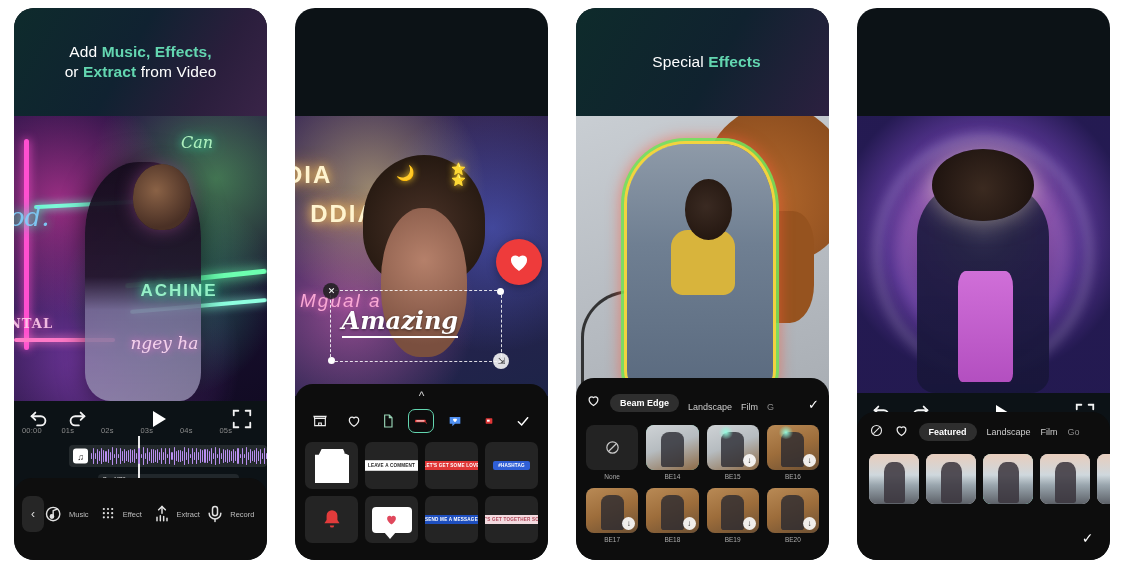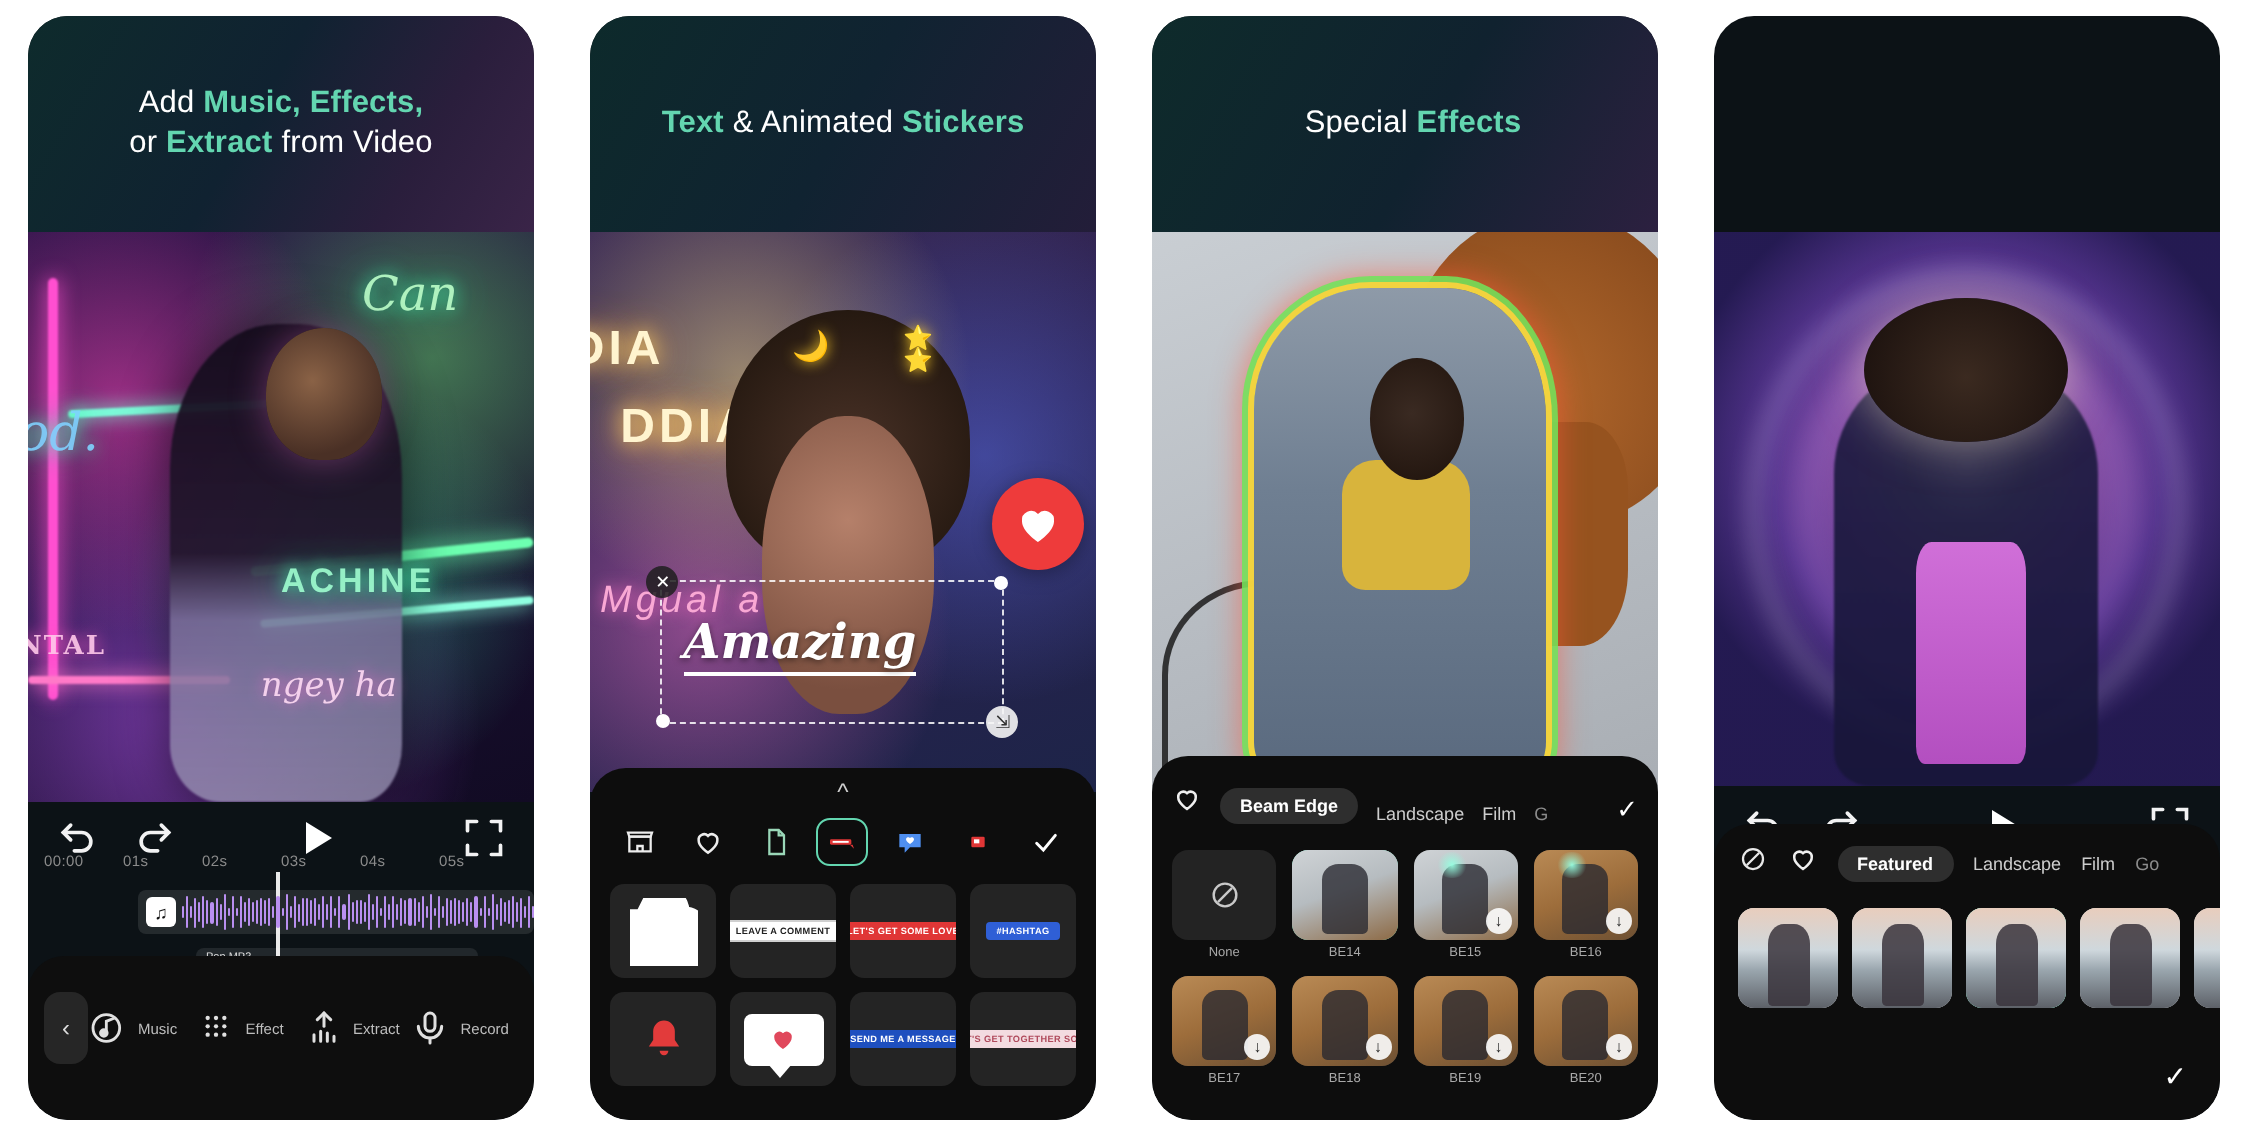--- a/index.html
+++ b/index.html
@@ -51,21 +51,21 @@
       radial-gradient(circle at 62% 62%, rgba(70,255,180,.35), transparent 45%),
       radial-gradient(circle at 30% 85%, rgba(190,90,255,.55), transparent 50%),
       linear-gradient(160deg,#2a1448 0%,#1b1136 40%,#120b24 100%);
   }
   .neon-line { position: absolute; border-radius: 4px; filter: blur(.6px); }
   .n1 { left: 4%; top: 8%; width: 5px; height: 74%; background: #ff4fd0; box-shadow: 0 0 10px #ff4fd0; }
   .n2 { left: 8%; top: 30%; width: 48%; height: 4px; background: #7cf9d8; box-shadow: 0 0 9px #7cf9d8; transform: rotate(-3deg); }
   .n3 { left: 44%; top: 56%; width: 56%; height: 5px; background: #6dffb0; box-shadow: 0 0 12px #6dffb0; transform: rotate(-6deg); }
   .n4 { left: 46%; top: 66%; width: 54%; height: 4px; background: #8fffe0; box-shadow: 0 0 10px #8fffe0; transform: rotate(-5deg); }
   .n5 { left: 0%; top: 78%; width: 40%; height: 4px; background: #ff79c8; box-shadow: 0 0 10px #ff79c8; }
-  .neon-word { position: absolute; font-family: "DejaVu Serif", serif; font-style: italic; color: #b6ffd9; text-shadow: 0 0 8px #46f6b0, 0 0 18px #25d08c; font-size: 24px; opacity: .92; }
+  .neon-word { position: absolute; font-family: "DejaVu Serif", serif; font-style: italic; color: #b6ffd9; text-shadow: 0 0 8px #46f6b0, 0 0 18px #25d08c; font-size: 16px; opacity: .92; }
   .w1 { left: 66%; top: 6%; color: #b9ffc9; }
   .w2 { left: -2%; top: 30%; color: #7dd3fc; font-size: 26px; }
   .w3 { left: 46%; top: 76%; font-size: 17px; color: #ffd9f4; text-shadow: 0 0 8px #ff6fd0; }
   .w4 { left: 50%; top: 58%; font-style: normal; font-family: "Liberation Sans", sans-serif; font-weight: 700; letter-spacing: 2px; font-size: 17px; color: #9dffd0; }
   .w5 { left: -2%; top: 70%; font-style: normal; font-weight: 700; letter-spacing: 1px; font-size: 13px; color: #ffc6e9; text-shadow: 0 0 8px #ff59bd; }
   .figure1 {
     position: absolute; left: 28%; top: 16%; width: 46%; height: 84%;
     background: linear-gradient(180deg, rgba(20,12,28,.96) 0%, rgba(34,22,44,.93) 48%, rgba(120,110,150,.85) 62%, rgba(150,145,175,.8) 100%);
     border-radius: 46% 44% 18% 22% / 30% 32% 12% 12%;
     filter: blur(.4px);
@@ -497,25 +497,20 @@
           </div>
         </div>
       </div>
 
     </div>
   </div>
 
   <div class="panel-wrap">
     <div class="phone">
 
-      <div class="headline hl-2">
-        <div class="hl-text">
-          <b class="accent">Text</b><span> &amp; Animated </span><b class="accent">Stickers</b>
-        </div>
-      </div>
 
       <div class="stage scene2">
         <div class="bg"></div>
         <div class="nw nw-b">DIA</div>
         <div class="nw nw-c">DDIA</div>
         <div class="nw nw-d">Mgual a</div>
         <div class="face2">
           <div class="hair2"></div>
           <div class="skin2"></div>
         </div>

